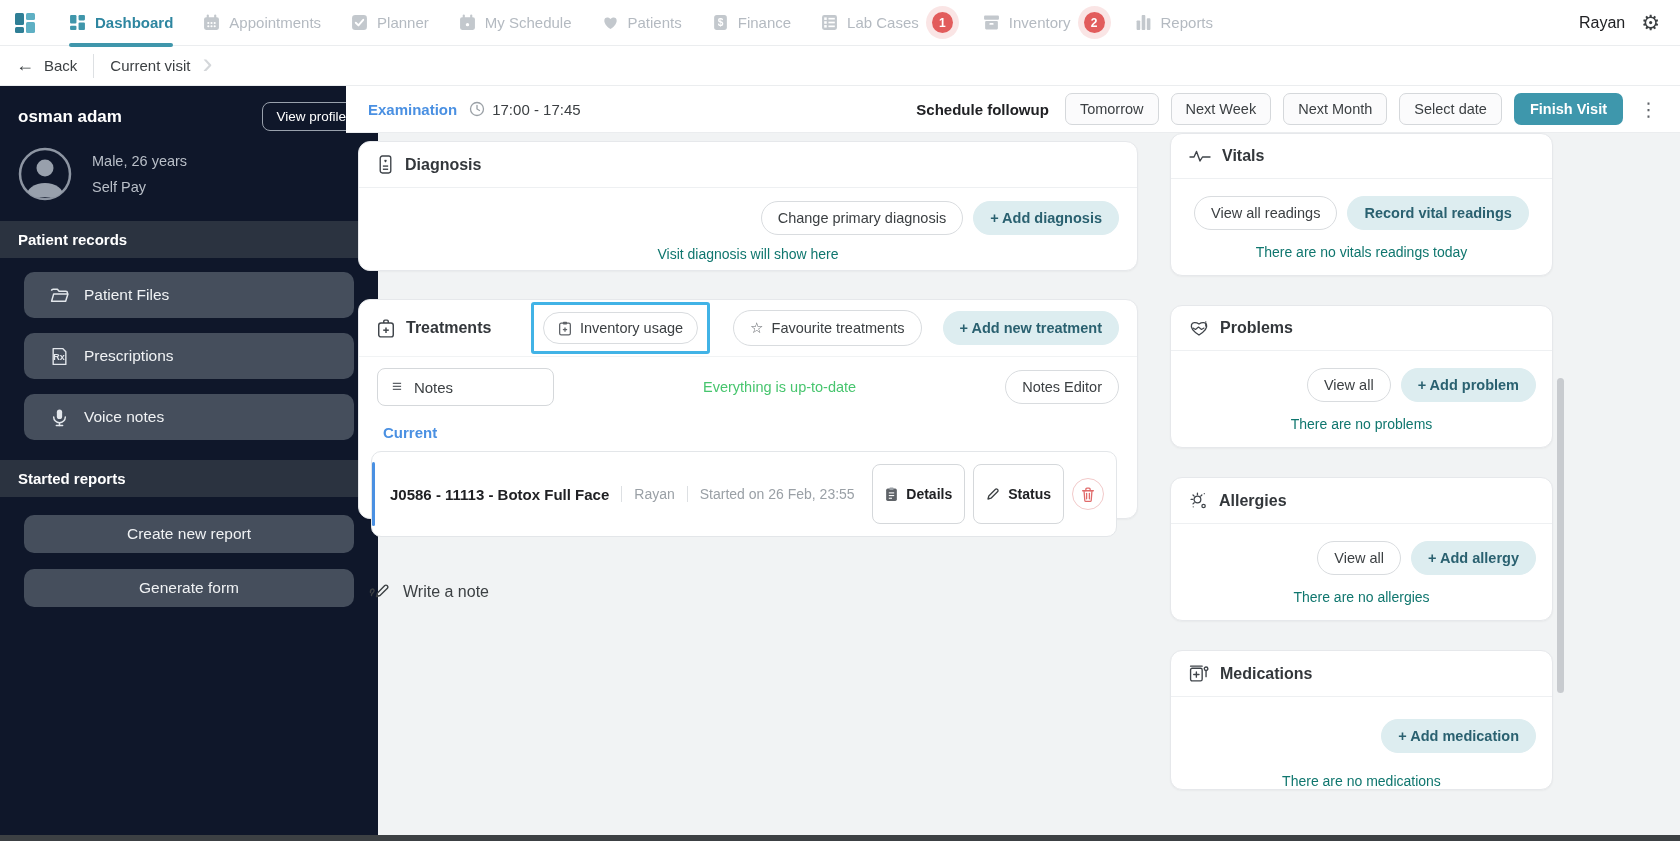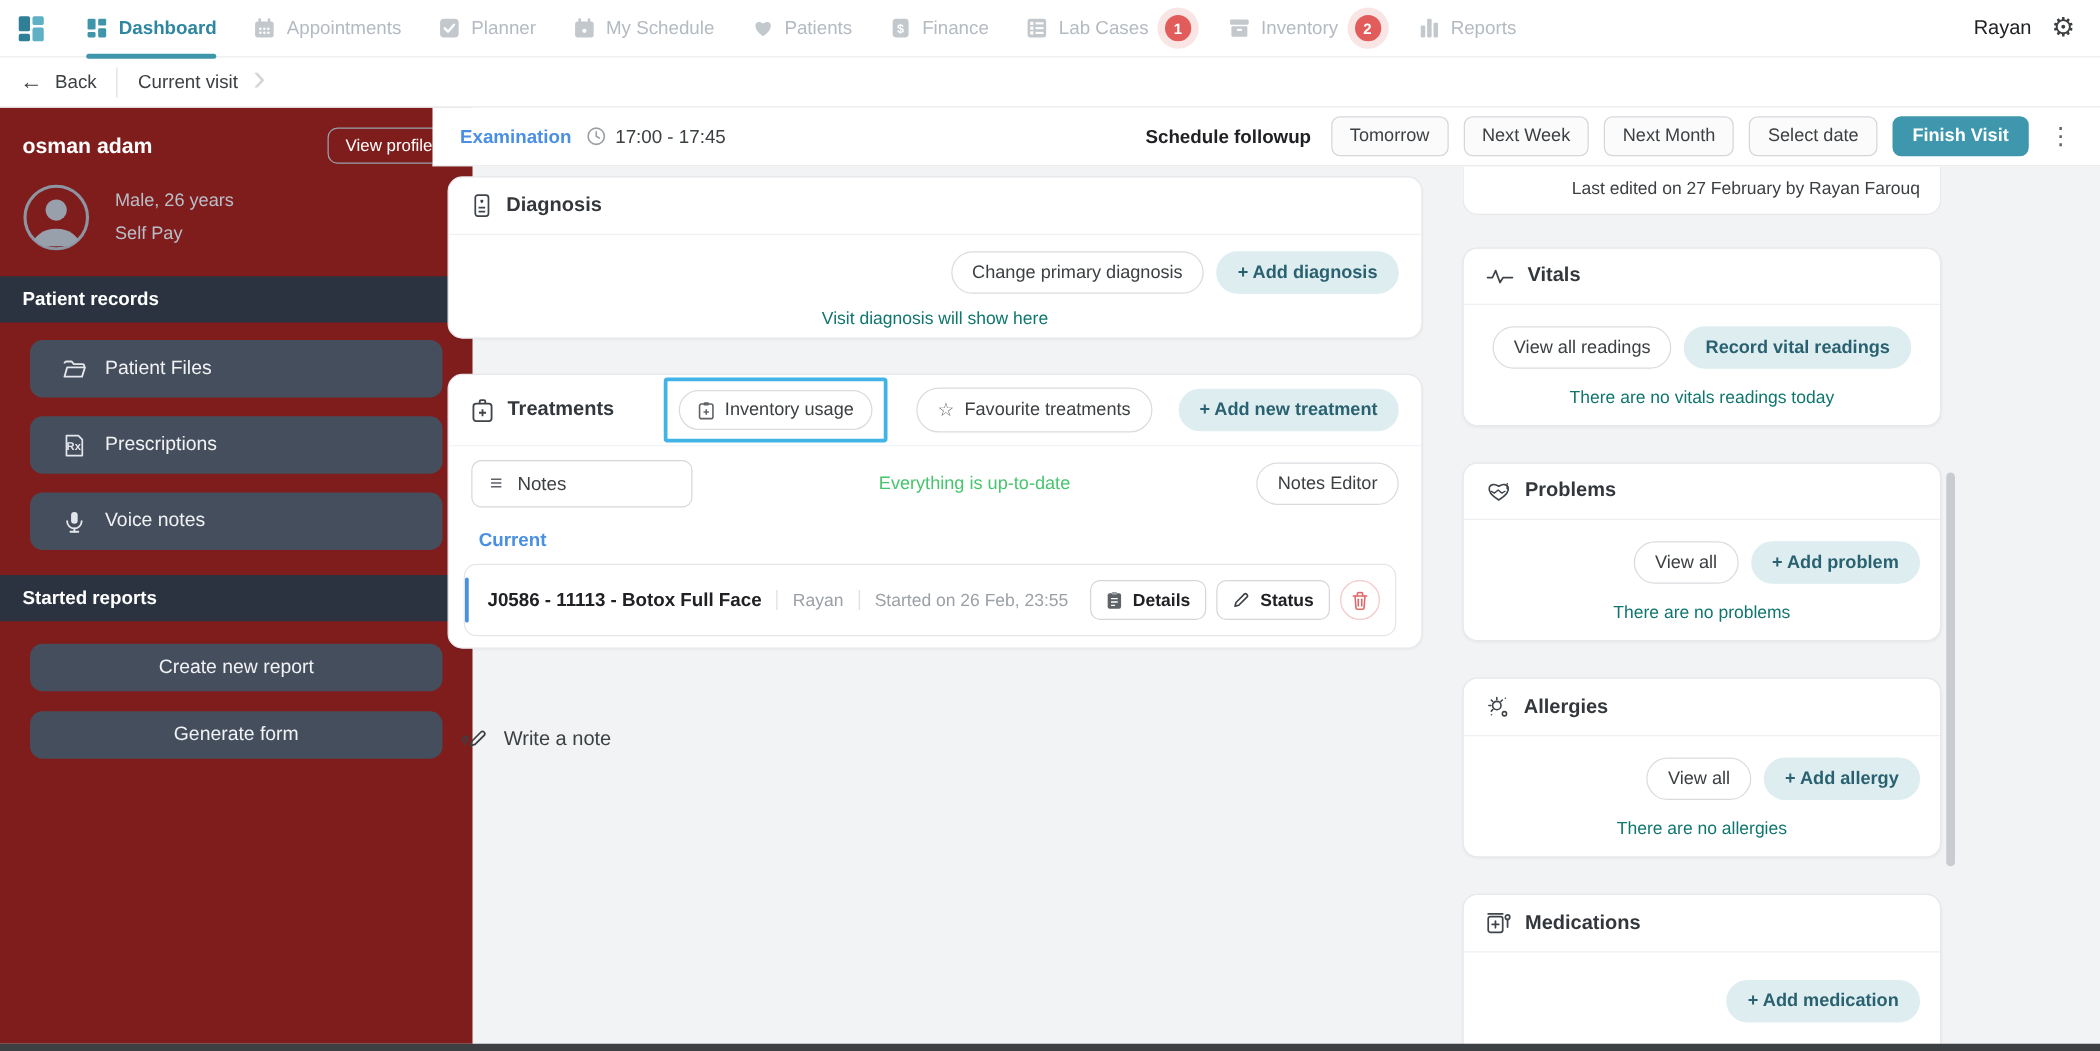--- a/index.html
+++ b/index.html
@@ -47,21 +47,21 @@
   }
   .bc-back { display:flex; align-items:center; gap:10px; font-size:15px; color:#3c4043; cursor:pointer; }
   .bc-arrow { font-size:18px; color:#3c4043; }
   .bc-div { width:1px; height:24px; background:#dde0e3; margin:0 16px; }
   .bc-current { font-size:15px; color:#3c4043; }
   .bc-chev { font-size:30px; color:#d4d7da; margin-left:12px; font-weight:200; line-height:0; padding-bottom:6px; }
 
   
   .sidebar {
     position:absolute; left:0; top:86px; width:378px; height:749px;
-    background:#7f1d1d; color:#fff; overflow:hidden;
+    background:#0f172a; color:#fff; overflow:hidden;
   }
   .pt-top { padding:16px 18px 20px; }
   .pt-row1 { display:flex; align-items:center; justify-content:space-between; }
   .pt-name { font-size:17px; font-weight:600; color:#fff; }
   .view-profile {
     background:transparent; border:1.5px solid #99a1ac; color:#fff;
     font-size:13.5px; border-radius:8px; padding:6px 13px; cursor:pointer;
     font-family:inherit;
   }
   .pt-row2 { display:flex; align-items:center; gap:20px; margin-top:16px; }
@@ -145,21 +145,21 @@
     padding:12px 12px 12px 18px; display:flex; align-items:center; position:relative;
     background:#fff;
   }
   .t-bar { position:absolute; left:0; top:10px; bottom:10px; width:3px; background:#4a90e2; border-radius:2px; }
   .t-name { font-weight:700; font-size:15px; color:#202124; }
   .t-sep { width:1px; height:16px; background:#dde0e3; margin:0 12px; }
   .t-meta { color:#9aa0a6; font-size:14px; }
   .t-actions { margin-left:auto; display:flex; align-items:center; gap:8px; }
   .btn-item {
     border:1px solid #d5d8db; background:#fff; border-radius:8px;
-    padding:7px 12px; display:inline-flex; align-items:center; gap:8px;
+    padding:21px 12px; display:inline-flex; align-items:center; gap:8px;
     font-size:14px; font-weight:600; color:#202124; cursor:pointer; font-family:inherit;
   }
   .trash-btn {
     width:32px; height:32px; border:1px solid #f2caca; border-radius:50%;
     background:#fff; display:flex; align-items:center; justify-content:center; cursor:pointer;
   }
   .write-note { position:absolute; left:23px; top:450px; display:flex; align-items:center; gap:13px;
     font-size:16px; color:#3c4043; cursor:text; }
 
   
@@ -521,23 +521,20 @@
       <svg width="21" height="18" viewBox="0 0 21 18" fill="none" stroke="#3c4043" stroke-width="1.4" stroke-linecap="round">
           <path d="M1.5 9.5 C1 5.5 5.5 5 5 8 C4.7 10 2 10.5 2.5 12.5"></path>
           <path d="M7.5 13.5 l1-3.5 L15.8 2.6 a1.6 1.6 0 0 1 2.3 0 l0.3 0.3 a1.6 1.6 0 0 1 0 2.3 L11 12.5 Z" stroke-linejoin="round"></path>
         </svg>
     </span>
     <span>Write a note</span>
   </div>
 
   <div class="right-col">
 
-    <div class="last-edited">
-      <span>Last edited on 27 February by Rayan Farouq</span>
-    </div>
 
     <div class="card rc-card">
       <div class="card-head">
         <span>
           <svg width="22" height="14" viewBox="0 0 22 14" fill="none" stroke="#3f444a" stroke-width="1.4" stroke-linecap="round" stroke-linejoin="round">
               <path d="M1 8 h4 l2.5-5.5 L11 12 l2.5-4 H21"></path>
             </svg>
         </span>
         <span>Vitals</span>
       </div>

